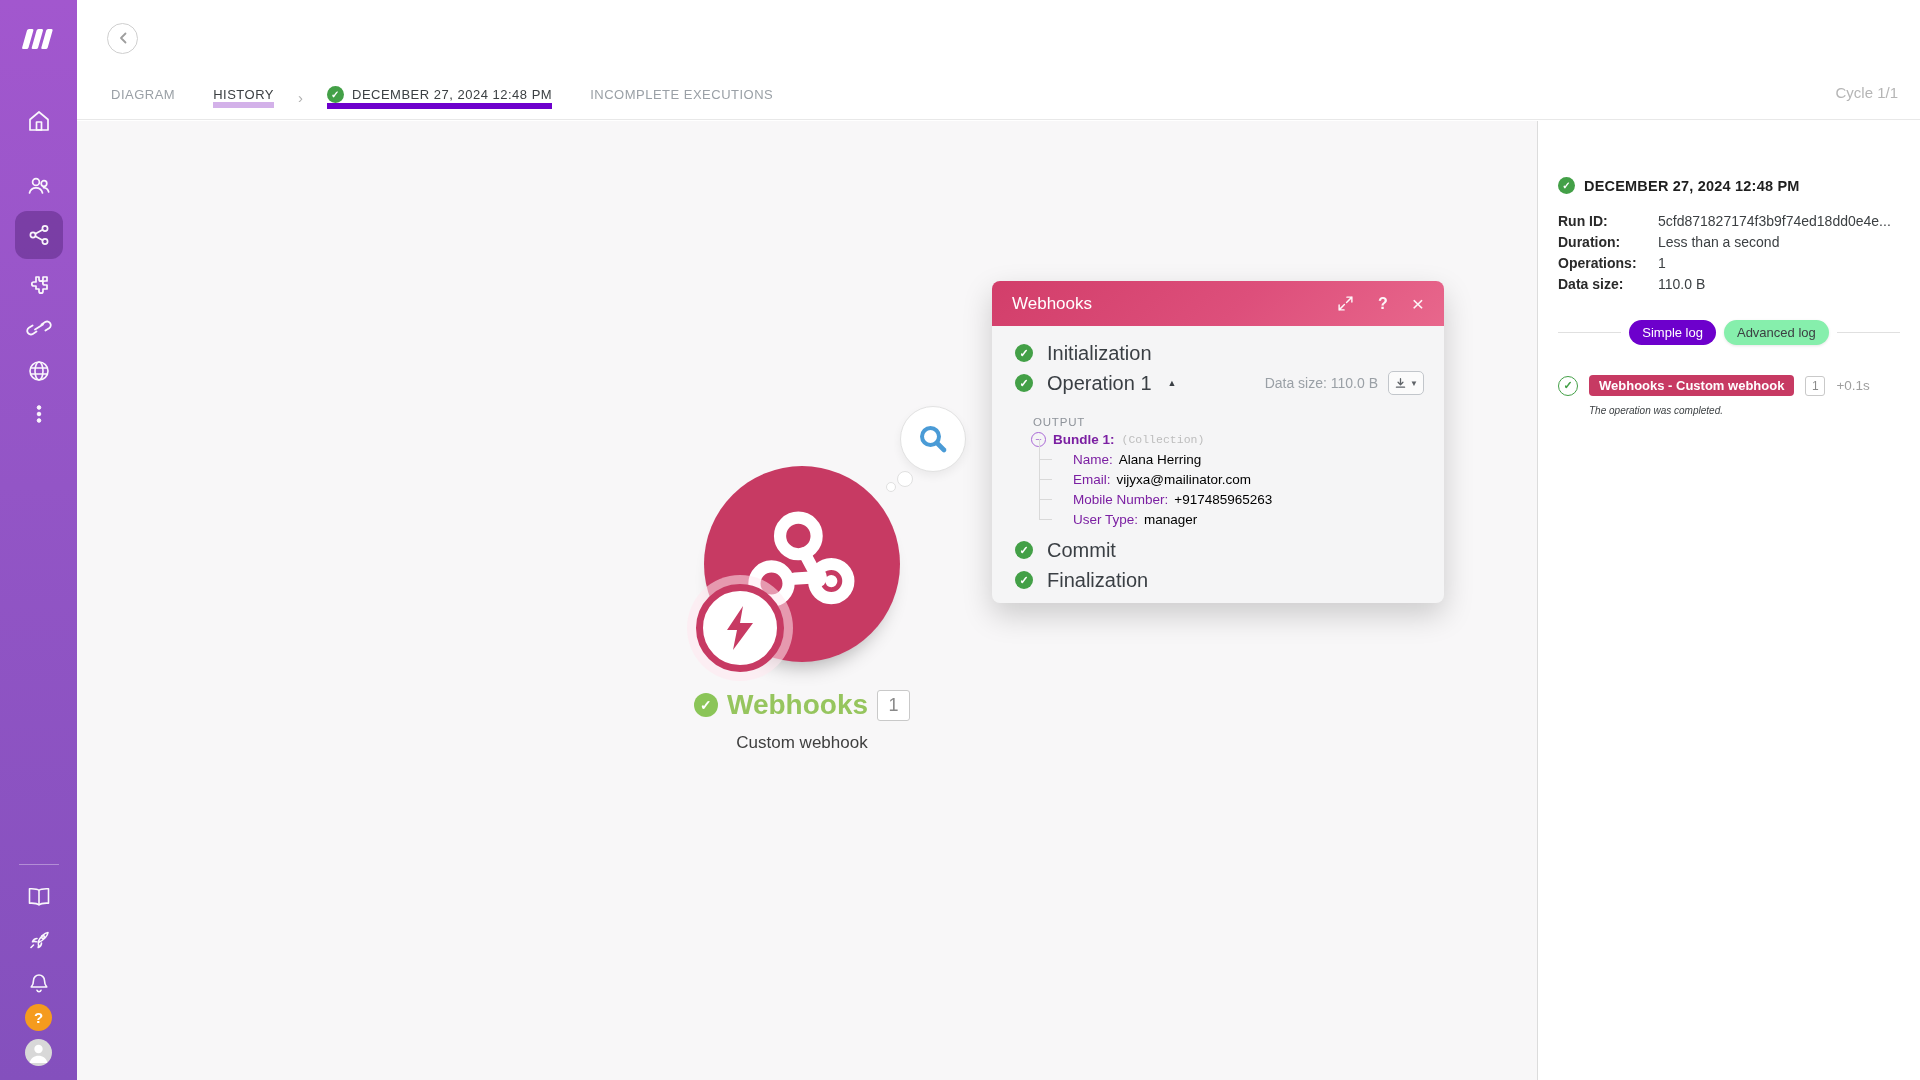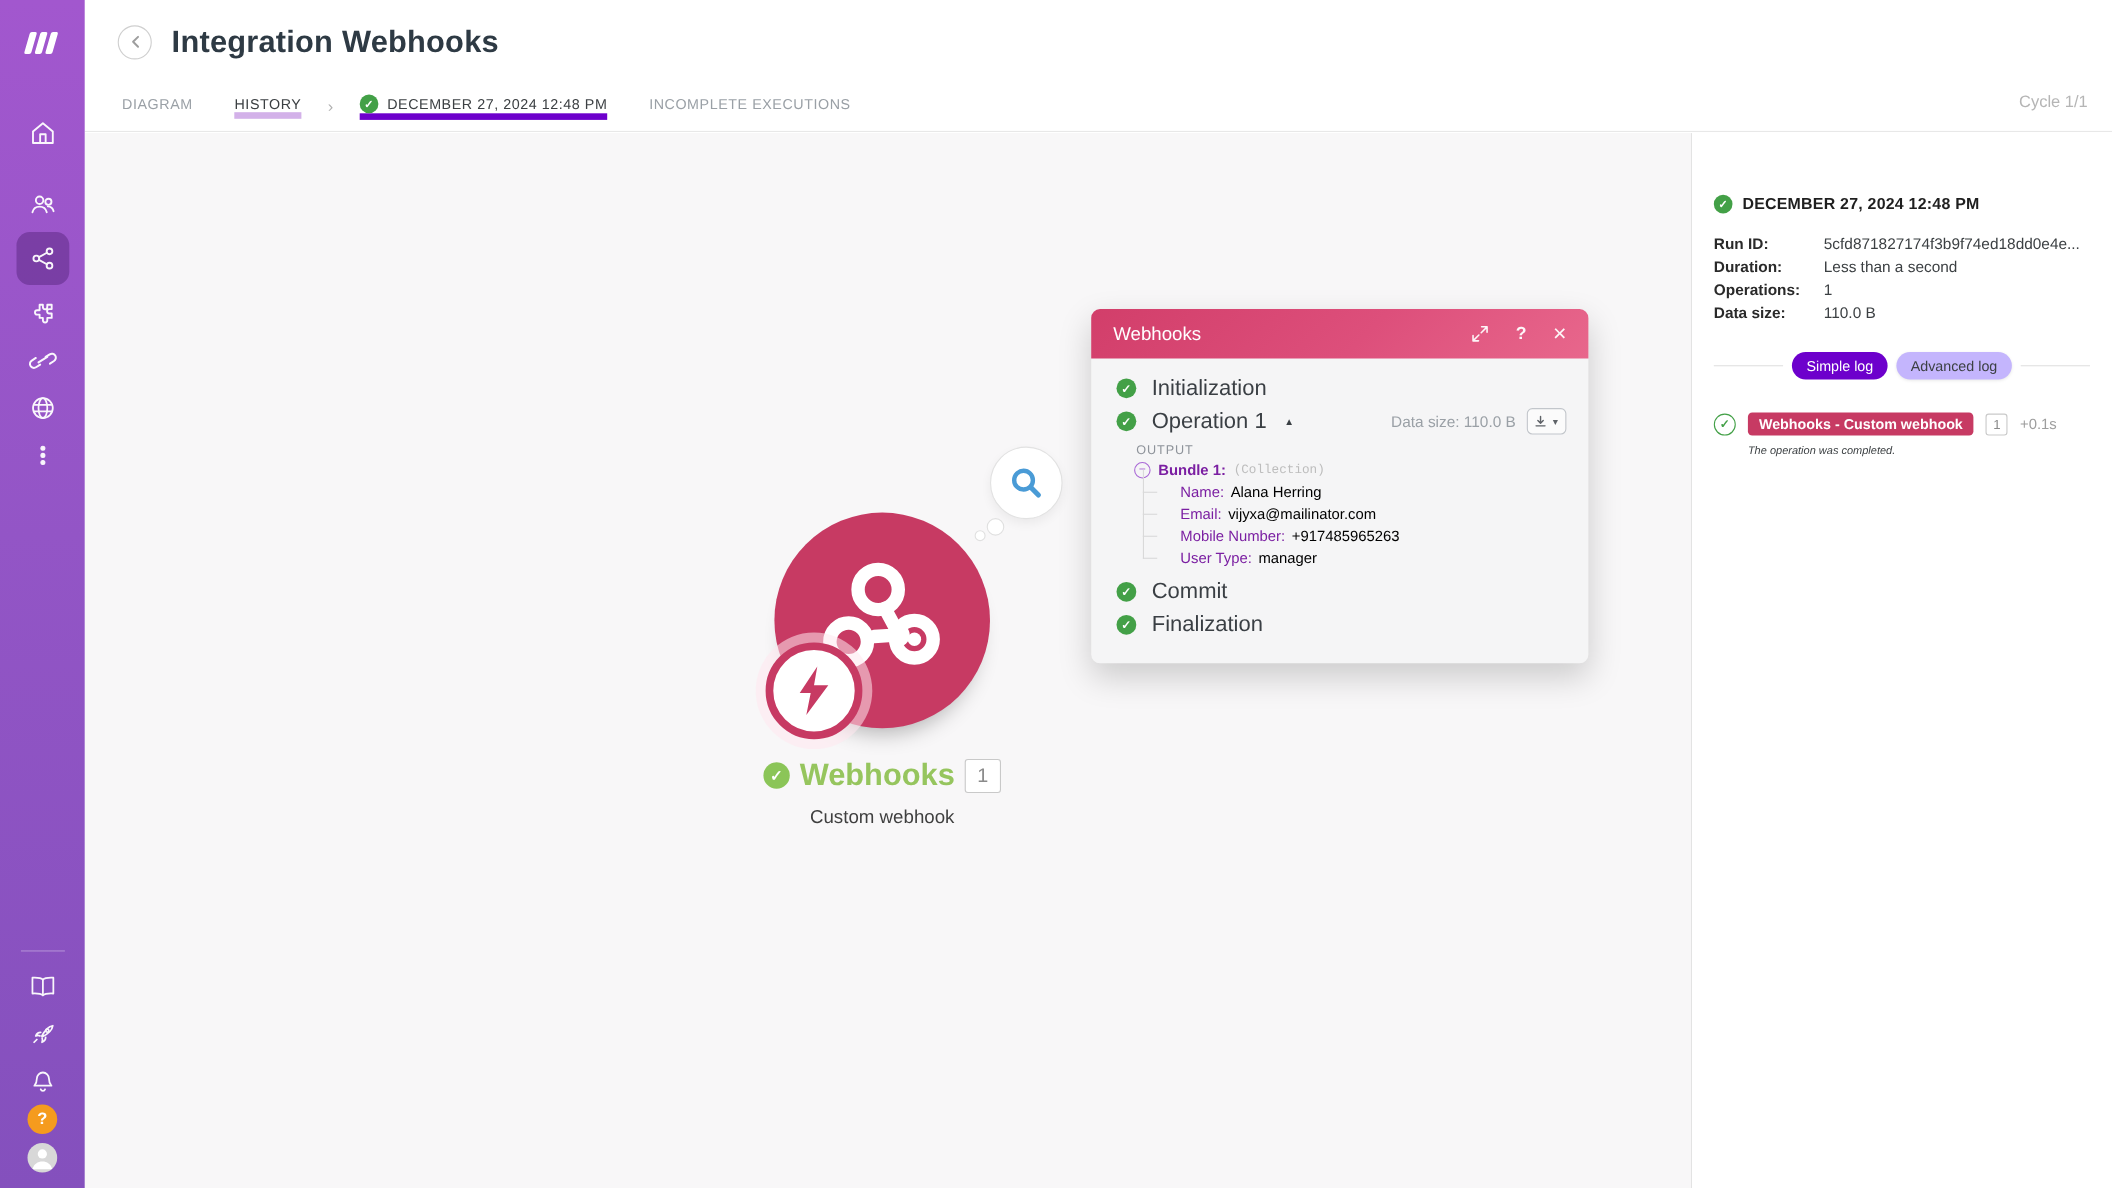--- a/index.html
+++ b/index.html
@@ -85,21 +85,21 @@
   .step-row { display:flex; align-items:center; gap:14px; padding:0 20px 0 23px; height:30px; }
   .check-dark-green { width:18px; height:18px; background:#43a047; font-size:11px; font-weight:bold; }
   .step-label { font-size:20px; color:#3a3f44; }
   .caret-up { font-size:9px; color:#3a3f44; margin-left:2px; }
   .op-right { margin-left:auto; display:flex; align-items:center; gap:10px; }
   .data-size { color:#9aa0a6; font-size:14px; }
   .dl-btn { width:36px; height:24px; border:1px solid #c2c6cb; border-radius:5px; background:#fbfbfb;
             display:flex; align-items:center; justify-content:center; gap:3px; cursor:pointer;
             color:#5f6368; }
   .dl-caret { font-size:8px; color:#5f6368; }
-  .output-label { margin:6px 0 4px 41px; font-size:11.5px; letter-spacing:.8px; color:#8e939a; }
+  .output-label { margin:18px 0 4px 41px; font-size:11.5px; letter-spacing:.8px; color:#8e939a; }
   .bundle-row { display:flex; align-items:center; gap:7px; margin:4px 0 2px 39px; }
   .bundle-icon { width:15px; height:15px; border-radius:50%; border:1.4px solid #a968d6; color:#a968d6;
                  font-size:11px; display:inline-flex; align-items:center; justify-content:center;
                  cursor:pointer; line-height:1; }
   .bundle-label { color:#7b1fa2; font-size:13.5px; font-weight:600; }
   .bundle-type { color:#bdbdbd; font-size:11.5px;font-family:Liberation Mono, monospace; }
   .fields { margin-left:63px; }
   .field-row { position:relative; padding-left:18px; height:20px; display:flex; align-items:center;
                gap:6px; font-size:13.5px; }
   .field-row::before { content:""; position:absolute; left:-16px; top:-10px; height:20px; width:12px;
@@ -113,21 +113,21 @@
   .check-small { width:17px; height:17px; background:#43a047; font-size:10px; font-weight:bold; }
   .rp-heading-text { font-size:14.5px; font-weight:bold; color:#1f1f1f; letter-spacing:.2px; }
   .rp-details { margin-top:16px; }
   .rp-row { display:flex; height:21px; align-items:center; font-size:14px; }
   .rp-row .k { width:100px; font-weight:bold; color:#2a2a2a; flex:none; }
   .rp-row .v { color:#3c4043; white-space:nowrap; overflow:hidden; }
   .log-toggle { display:flex; align-items:center; margin-top:26px; gap:8px; }
   .log-line { flex:1; height:1px; background:#e0e0e0; }
   .log-btn { border-radius:14px; padding:5px 13px; font-size:13px; cursor:pointer; white-space:nowrap; }
   .log-btn.simple { background:#6d00cc; color:#fff; }
-  .log-btn.advanced { background:#c4b5fd; color:#3c4043; box-shadow:0 1px 3px rgba(0,0,0,0.10); }
+  .log-btn.advanced { background:#86efac; color:#3c4043; box-shadow:0 1px 3px rgba(0,0,0,0.10); }
   .log-entry { margin-top:30px; }
   .log-entry-head { display:flex; align-items:center; gap:11px; }
   .check-outline { width:20px; height:20px; border-radius:50%; border:1.6px solid #43a047;
                    color:#43a047; font-size:11px; font-weight:bold; display:inline-flex;
                    align-items:center; justify-content:center; flex:none; }
   .log-badge { background:#c73a63; color:#fff; font-size:13px; font-weight:bold; border-radius:4px;
                padding:3px 10px; cursor:pointer; white-space:nowrap; }
   .count-box.small { width:20px; height:20px; font-size:12px; }
   .log-time { color:#9e9e9e; font-size:13.5px; }
   .log-message { margin:9px 0 16px 31px; font-size:10px; color:#3c4043;font-style:italic; }
@@ -229,21 +229,20 @@
     </div>
   </div>
 
   <div class="topbar">
     <div class="title-row">
       <div class="back-btn">
         <svg width="16" height="16" viewBox="0 0 16 16" fill="none" stroke="#9e9e9e" stroke-width="1.8" stroke-linecap="round" stroke-linejoin="round">
             <path d="M10.5 3.5 6 8l4.5 4.5"></path>
           </svg>
       </div>
-      <div class="page-title">Integration Webhooks</div>
     </div>
     <div class="tabs-row">
       <div class="tab">
         <span>DIAGRAM</span>
       </div>
       <div class="tab semi-active">
         <span>HISTORY</span>
       </div>
       <span class="tab-chevron">›</span>
       <div class="tab active">

